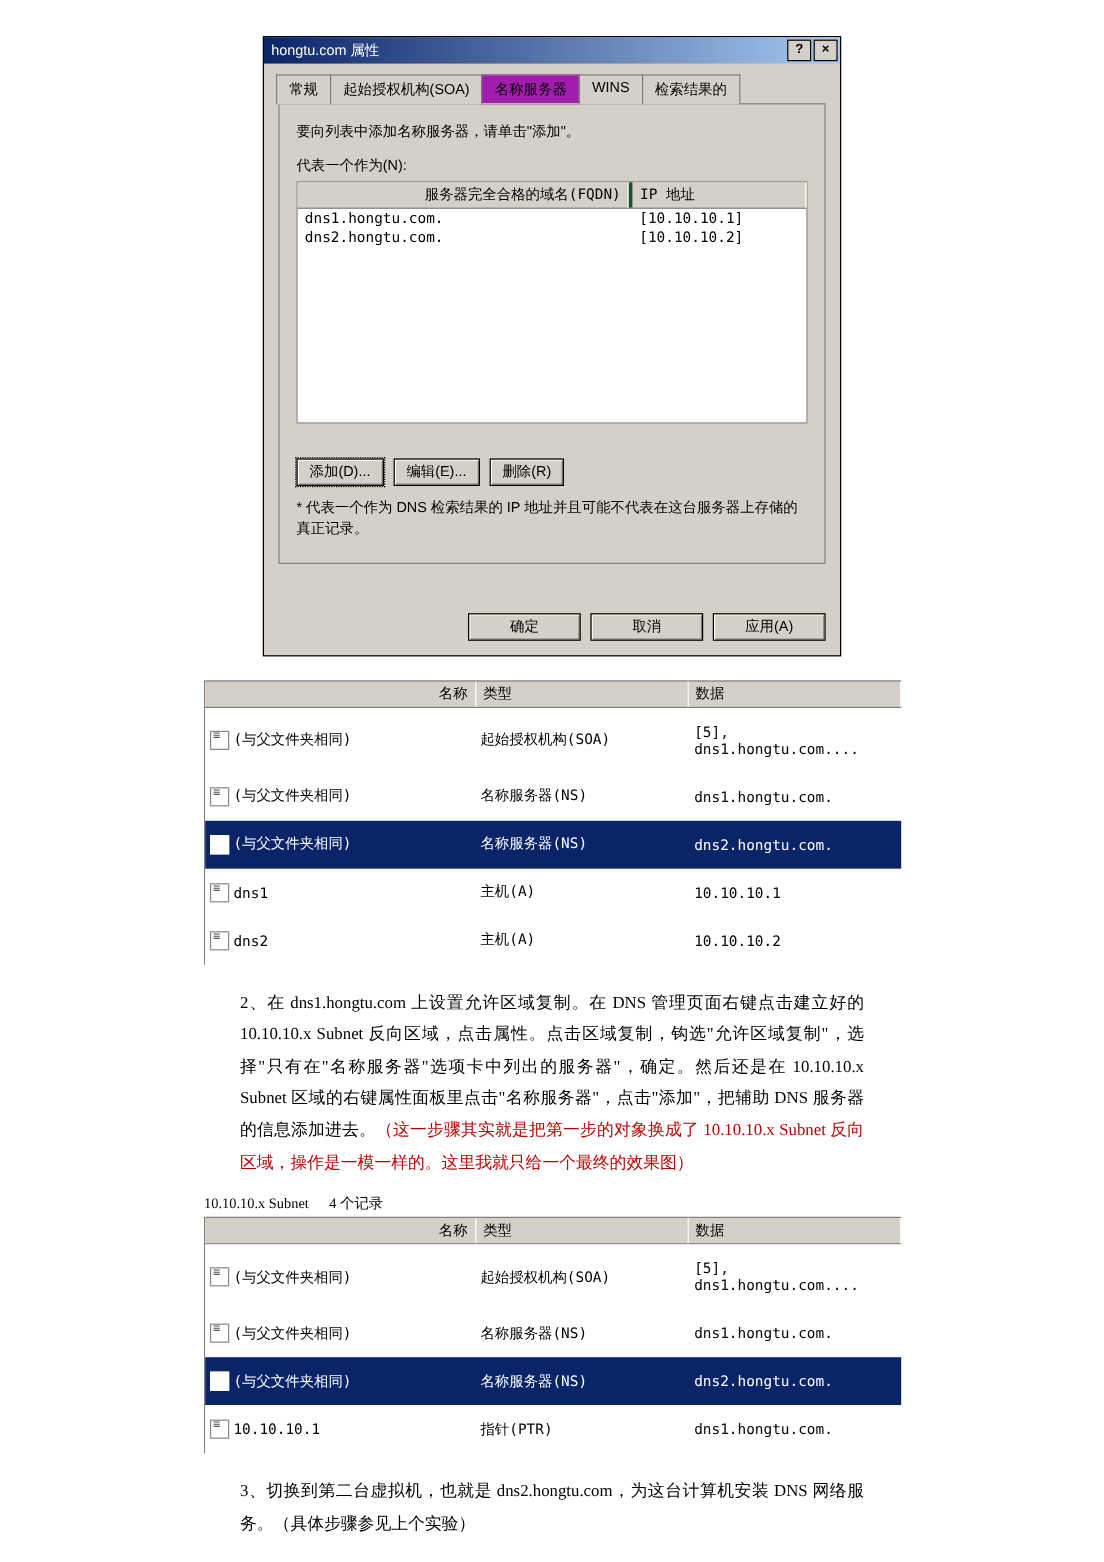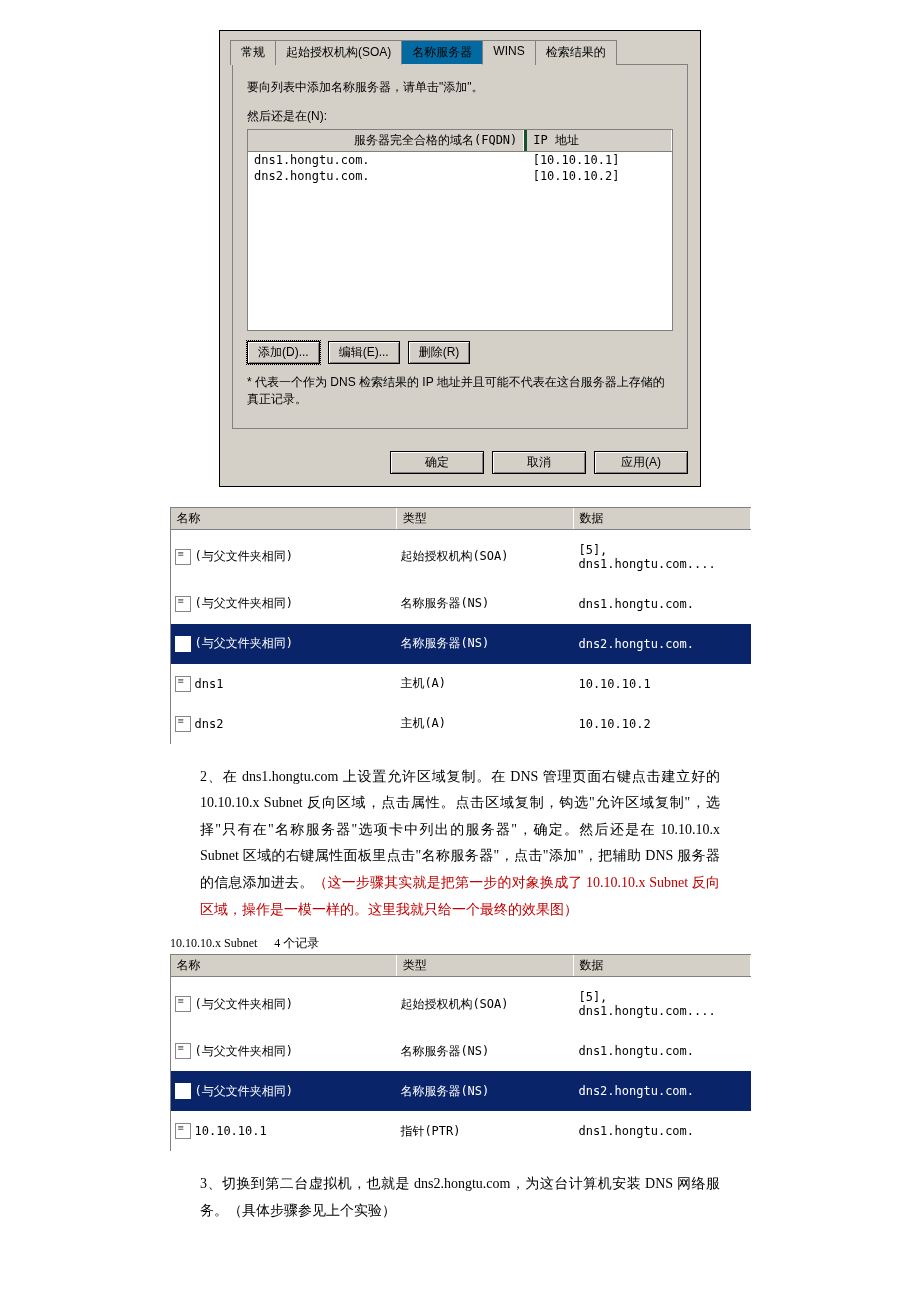--- a/index.html
+++ b/index.html
@@ -65,21 +65,21 @@
   .tab {
     padding: 3px 10px 3px 10px;
     border: 1px solid #808080;
     border-bottom: none;
     background: #d4d0c8;
     position: relative;
     top: 1px;
     margin-right: -1px;
   }
   .tab.active {
-    background: #0369a1;
+    background: #a21caf;
     border-bottom: 1px solid #d4d0c8;
     z-index: 2;
     font-weight: normal;
   }
 
   .tab-content {
     border: 1px solid #808080;
     padding: 14px 14px 20px 14px;
     background: #d4d0c8;
   }
@@ -128,20 +128,21 @@
     display: flex;
     gap: 8px;
   }
   .btn {
     padding: 2px 10px;
     font-size: 12px;
     font-family: "SimSun", sans-serif;
     background: #d4d0c8;
     border: 1px solid #000;
     box-shadow: inset 1px 1px 0 #fff, inset -1px -1px 0 #808080;
+    margin-top: 19px;
   }
   .btn.default {
     outline: 1px dotted #000;
   }
 
   .note {
     font-size: 12px;
     font-family: "SimSun", sans-serif;
     margin-top: 10px;
     line-height: 1.4;
@@ -179,21 +180,21 @@
     display: flex;
     background: #d4d0c8;
     border-top: 1px solid #808080;
     border-bottom: 1px solid #808080;
   }
   .rec-header > div {
     padding: 2px 6px;
     border-right: 1px solid #fff;
     flex: 1;
   }
-  .rec-header > div:first-child { flex: 1.3; }
+  .rec-header > div:first-child { flex: 1.3; text-align: right; }
   .rec-row {
     display: flex;
     align-items: center;
     padding: 0;
     background: #fff;
   }
   .rec-row.selected {
     background: linear-gradient(#0a246a, #0a246a);
     color: #fff;
   }
@@ -228,33 +229,40 @@
   }
   .para .red { color: #c00000; }
 
 </style>
 </head>
 <body>
 
 <div class="page">
 
   <div class="dialog">
+    <div class="titlebar">
+      <span class="titlebar-text">hongtu.com 属性</span>
+      <div class="titlebar-icons">
+        <div class="tb-btn">?</div>
+        <div class="tb-btn">×</div>
+      </div>
+    </div>
 
     <div class="dialog-body">
       <div class="tabs">
         <div class="tab">常规</div>
         <div class="tab">起始授权机构(SOA)</div>
         <div class="tab active">名称服务器</div>
         <div class="tab">WINS</div>
         <div class="tab">检索结果的</div>
       </div>
 
       <div class="tab-content">
         <div class="instruction">要向列表中添加名称服务器，请单击"添加"。</div>
-        <div class="nslabel">然后还是在(N):</div>
+        <div class="nslabel">代表一个作为(N):</div>
 
         <div class="ns-list">
           <div class="ns-header">
             <div>服务器完全合格的域名(FQDN)</div>
             <div>IP 地址</div>
           </div>
           <div class="ns-row">
             <div>dns1.hongtu.com.</div>
             <div>[10.10.10.1]</div>
           </div>

